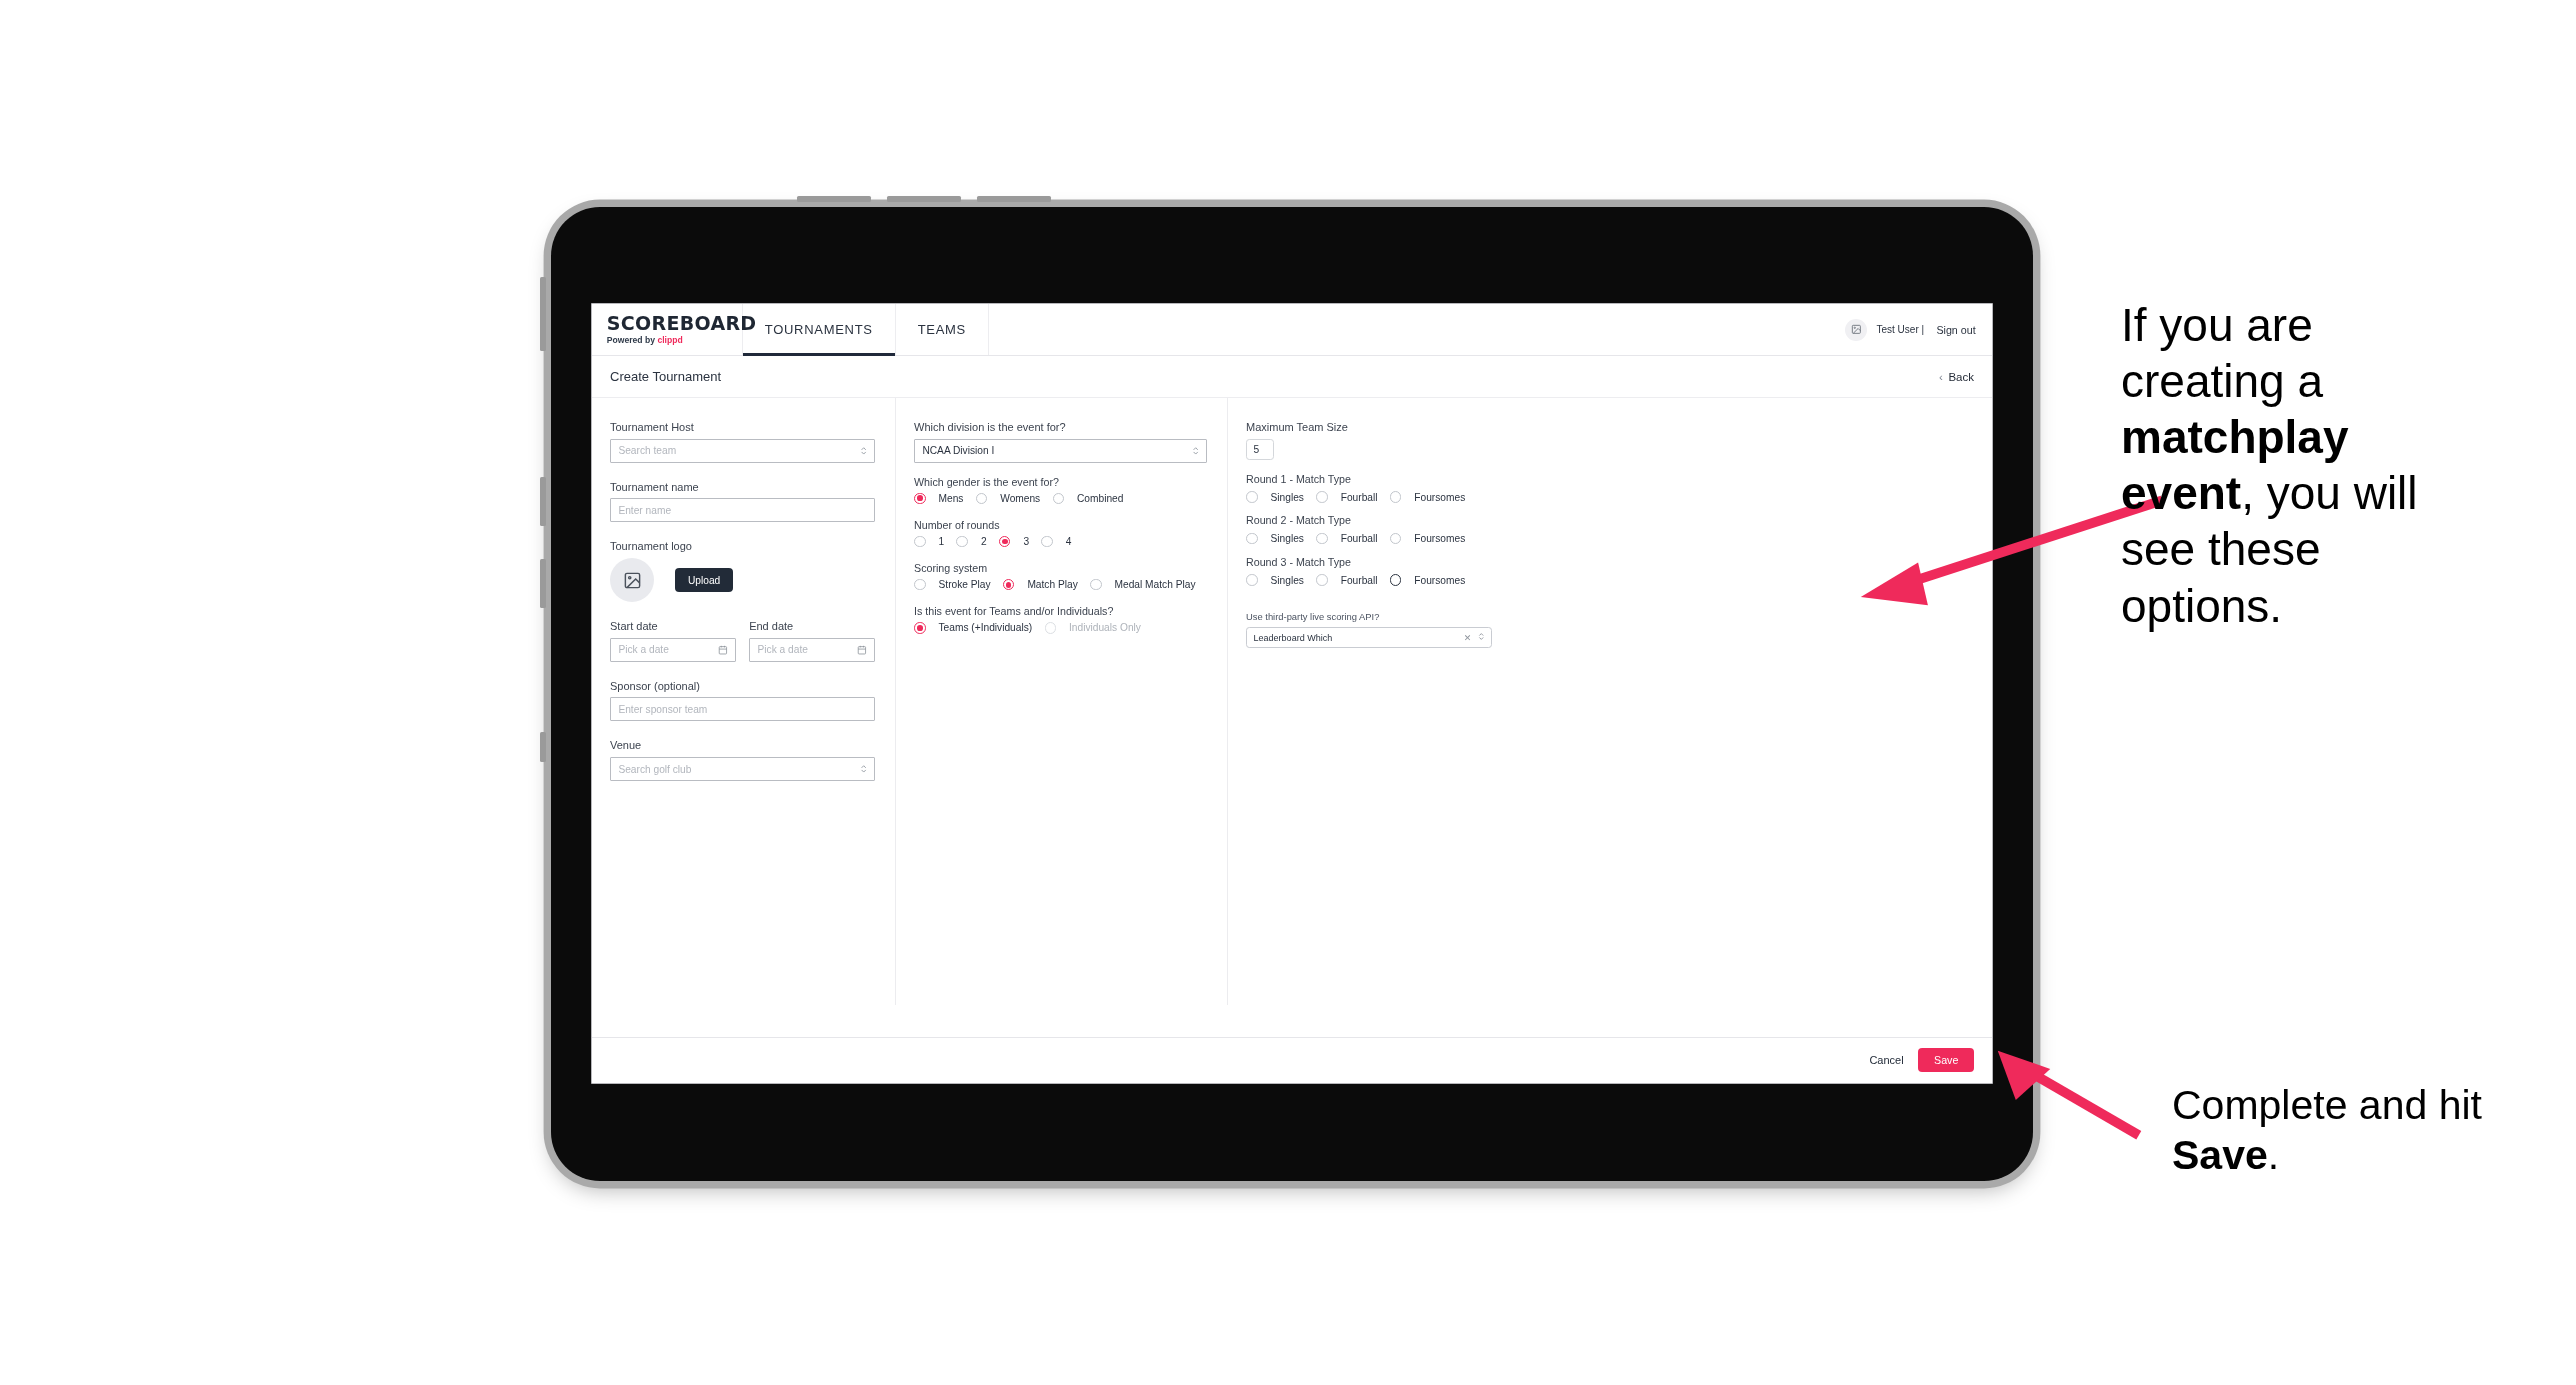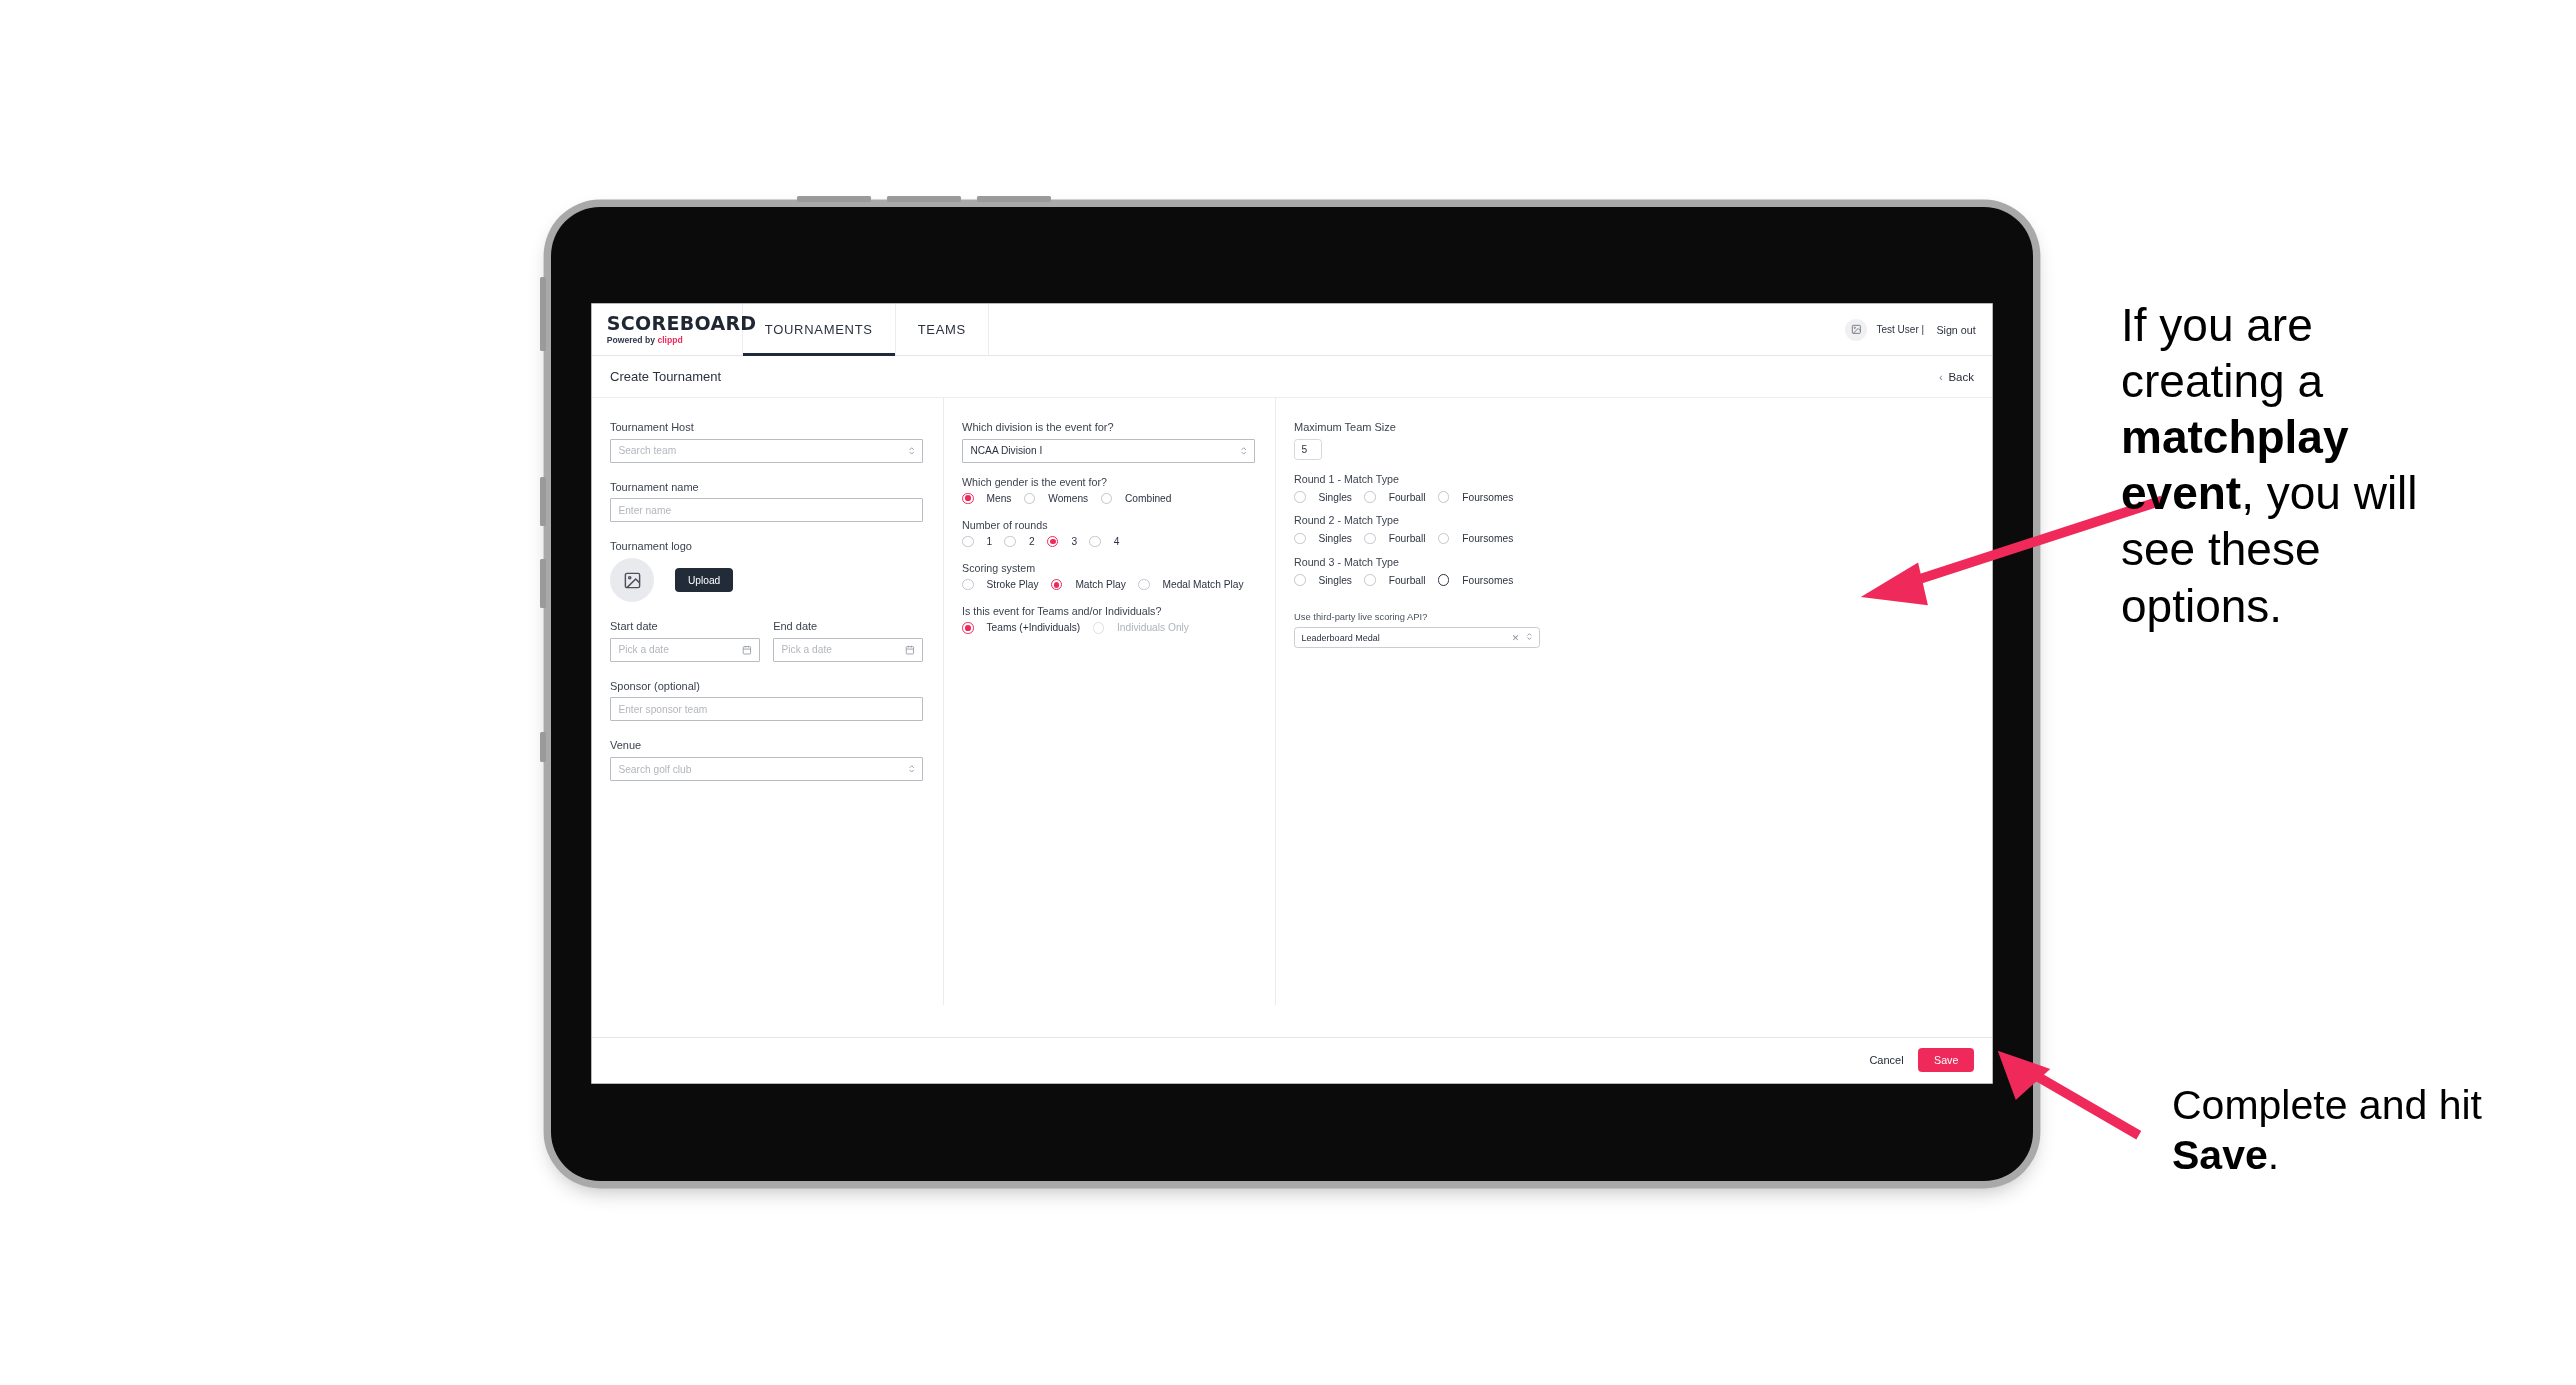--- a/index.html
+++ b/index.html
@@ -139,21 +139,21 @@
   
   #form-body {
     display: flex;
     height: 607px;
     background: #fff;
   }
   .col {
     padding: 23px 19.7px 0 18px;
     box-sizing: border-box;
   }
-  .col.c1 { width: 352px; border-right: 0.8px solid #ececef; }
+  .col.c1 { width: 304px; border-right: 0.8px solid #ececef; }
   .col.c2 { width: 332px; border-right: 0.8px solid #ececef; }
   .col.c3 { width: 328px; }
 
   .fld-label {
     font-size: 11px;
     color: #3c434f;
     margin-bottom: 5.7px;
   }
   .fld-label.small { font-size: 9.4px; color: #4a5260; }
   .input {
@@ -579,21 +579,21 @@
             <div class="radio-item">
               <span class="radio focused"></span>
               <span class="radio-label">Foursomes</span>
             </div>
           </div>
         </div>
 
         <div id="api-block">
           <div class="fld-label small">Use third-party live scoring API?</div>
           <div id="api-select">
-            <span>Leaderboard Medal</span>
+            <span>Leaderboard Which</span>
             <span class="spacer"></span>
             <span class="x">✕</span>
             <span class="ico">
               <svg width="6.6" height="9" viewBox="0 0 10 14" fill="none" stroke="#8e949c" stroke-width="1.4">
                   <path d="M2 5.5L5 2.5l3 3"></path>
                   <path d="M2 8.5L5 11.5l3-3"></path>
                 </svg>
             </span>
           </div>
         </div>

